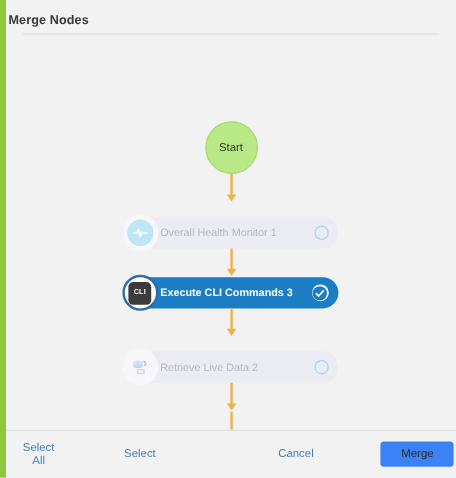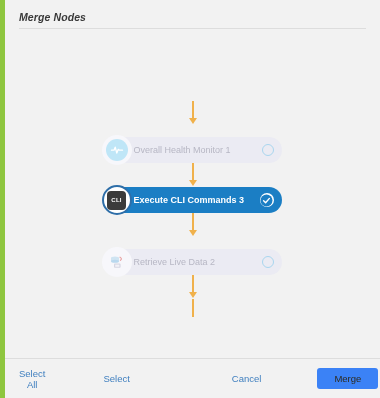--- a/index.html
+++ b/index.html
@@ -33,24 +33,23 @@
     width: 375px;
     height: 398px;
     background: #f2f2f2;
     display: flex;
     flex-direction: column;
   }
 
   
   .dlg-header {
     height: 24px;
-    padding: 7px 14px 0 14px;
-    box-sizing: border-box;
-    background: #f2f2f2;
-    font-style: italic;
+    padding: 7px 14px 0 2px;
+    box-sizing: border-box;
+    background: #f2f2f2;
   }
   .dlg-title {
     font-size: 10.5px;
     font-weight: bold;
     color: #3a3a3a;
     letter-spacing: 0.1px;
   }
   .header-rule {
     height: 1px;
     background: #dddddd;
@@ -288,20 +287,25 @@
   <div class="dlg-header">
     <span class="dlg-title">Merge Nodes</span>
   </div>
   <div class="header-rule"></div>
 
   <div class="dlg-body">
 
 
     <div class="flow">
 
+      <div class="flow-row">
+        <div class="start-node">
+          <span>Start</span>
+        </div>
+      </div>
 
       <div class="connector">
         <div class="line"></div>
         <div class="arrow"></div>
       </div>
 
       <div class="flow-row">
         <div class="node dim">
           <div class="node-badge">
             <div class="badge-inner-circle badge-blue">

